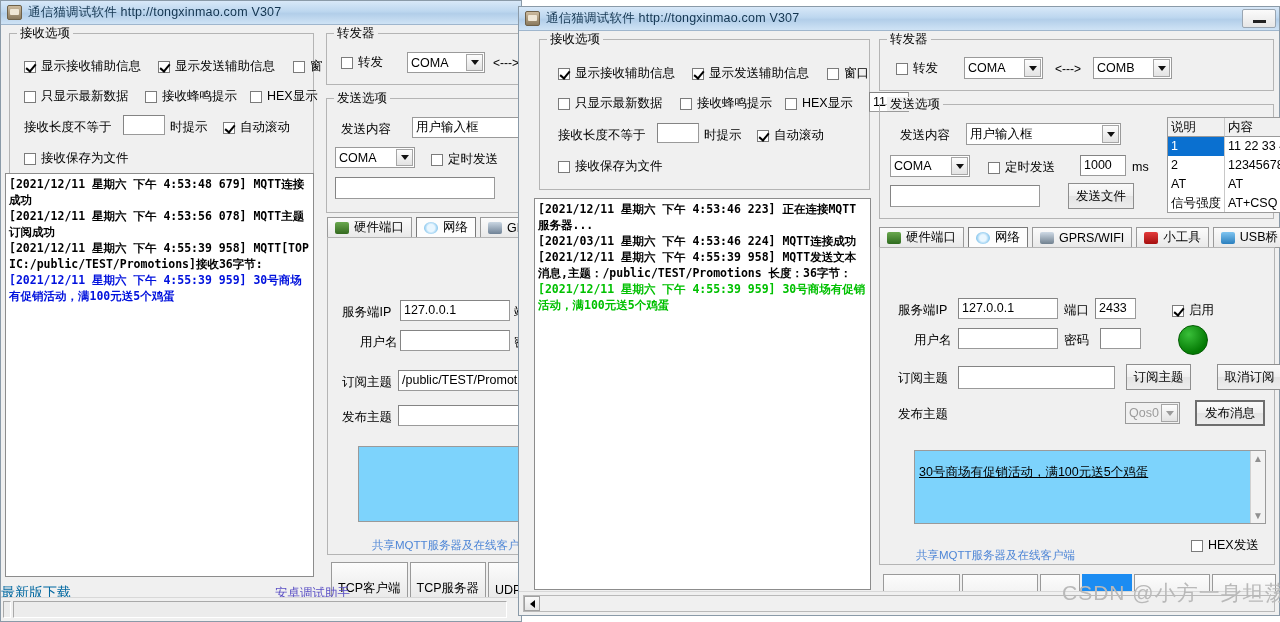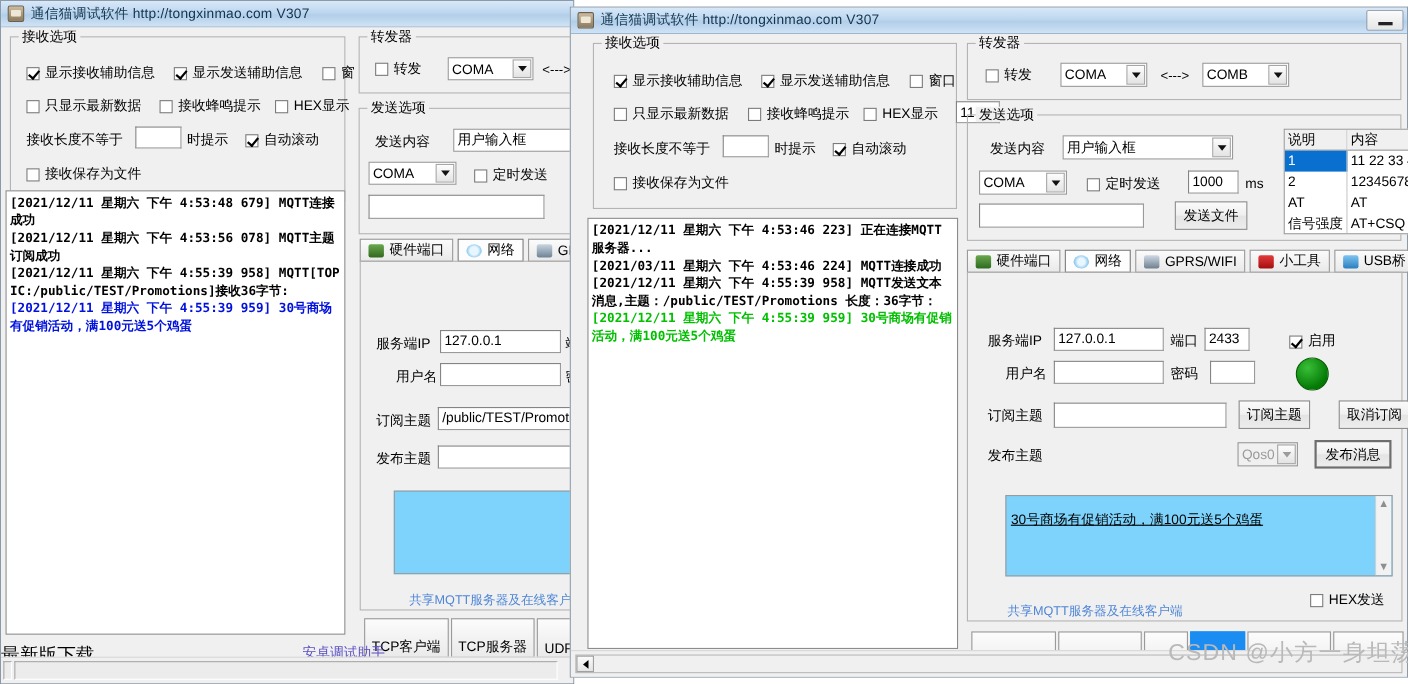--- a/index.html
+++ b/index.html
@@ -187,21 +187,21 @@
     font-size:12.5px; padding:13px 4px; overflow:hidden; color:#000;text-decoration:underline;
   }
   .ta .sb{
     position:absolute; right:0; top:0; bottom:0; width:15px;
     background:#f2f2f2; border-left:1px solid #d0d0d0;
     display:flex; flex-direction:column; justify-content:space-between; align-items:center;
     padding:2px 0; color:#8f8f8f; font-size:10px;
   }
 
   .linklbl{ position:absolute; color:#4e86d6; font-size:11.5px; white-space:nowrap; }
-  .redlbl{ position:absolute; color:#000000; font-size:17px; white-space:nowrap;}
+  .redlbl{ position:absolute; color:#0369a1; font-size:14px; white-space:nowrap;}
   .purplelbl{ position:absolute; color:#5a4fc4; font-size:12.5px; white-space:nowrap;}
 
   .statusbar{
     position:absolute; left:0; right:0; bottom:0; height:20px;
     background:#f0f0f0; border-top:1px solid #d8d8d8;
   }
   .sbfield{
     position:absolute; background:#ececec;
     border:1px solid #a9a9a9; border-right-color:#fff; border-bottom-color:#fff;
   }

